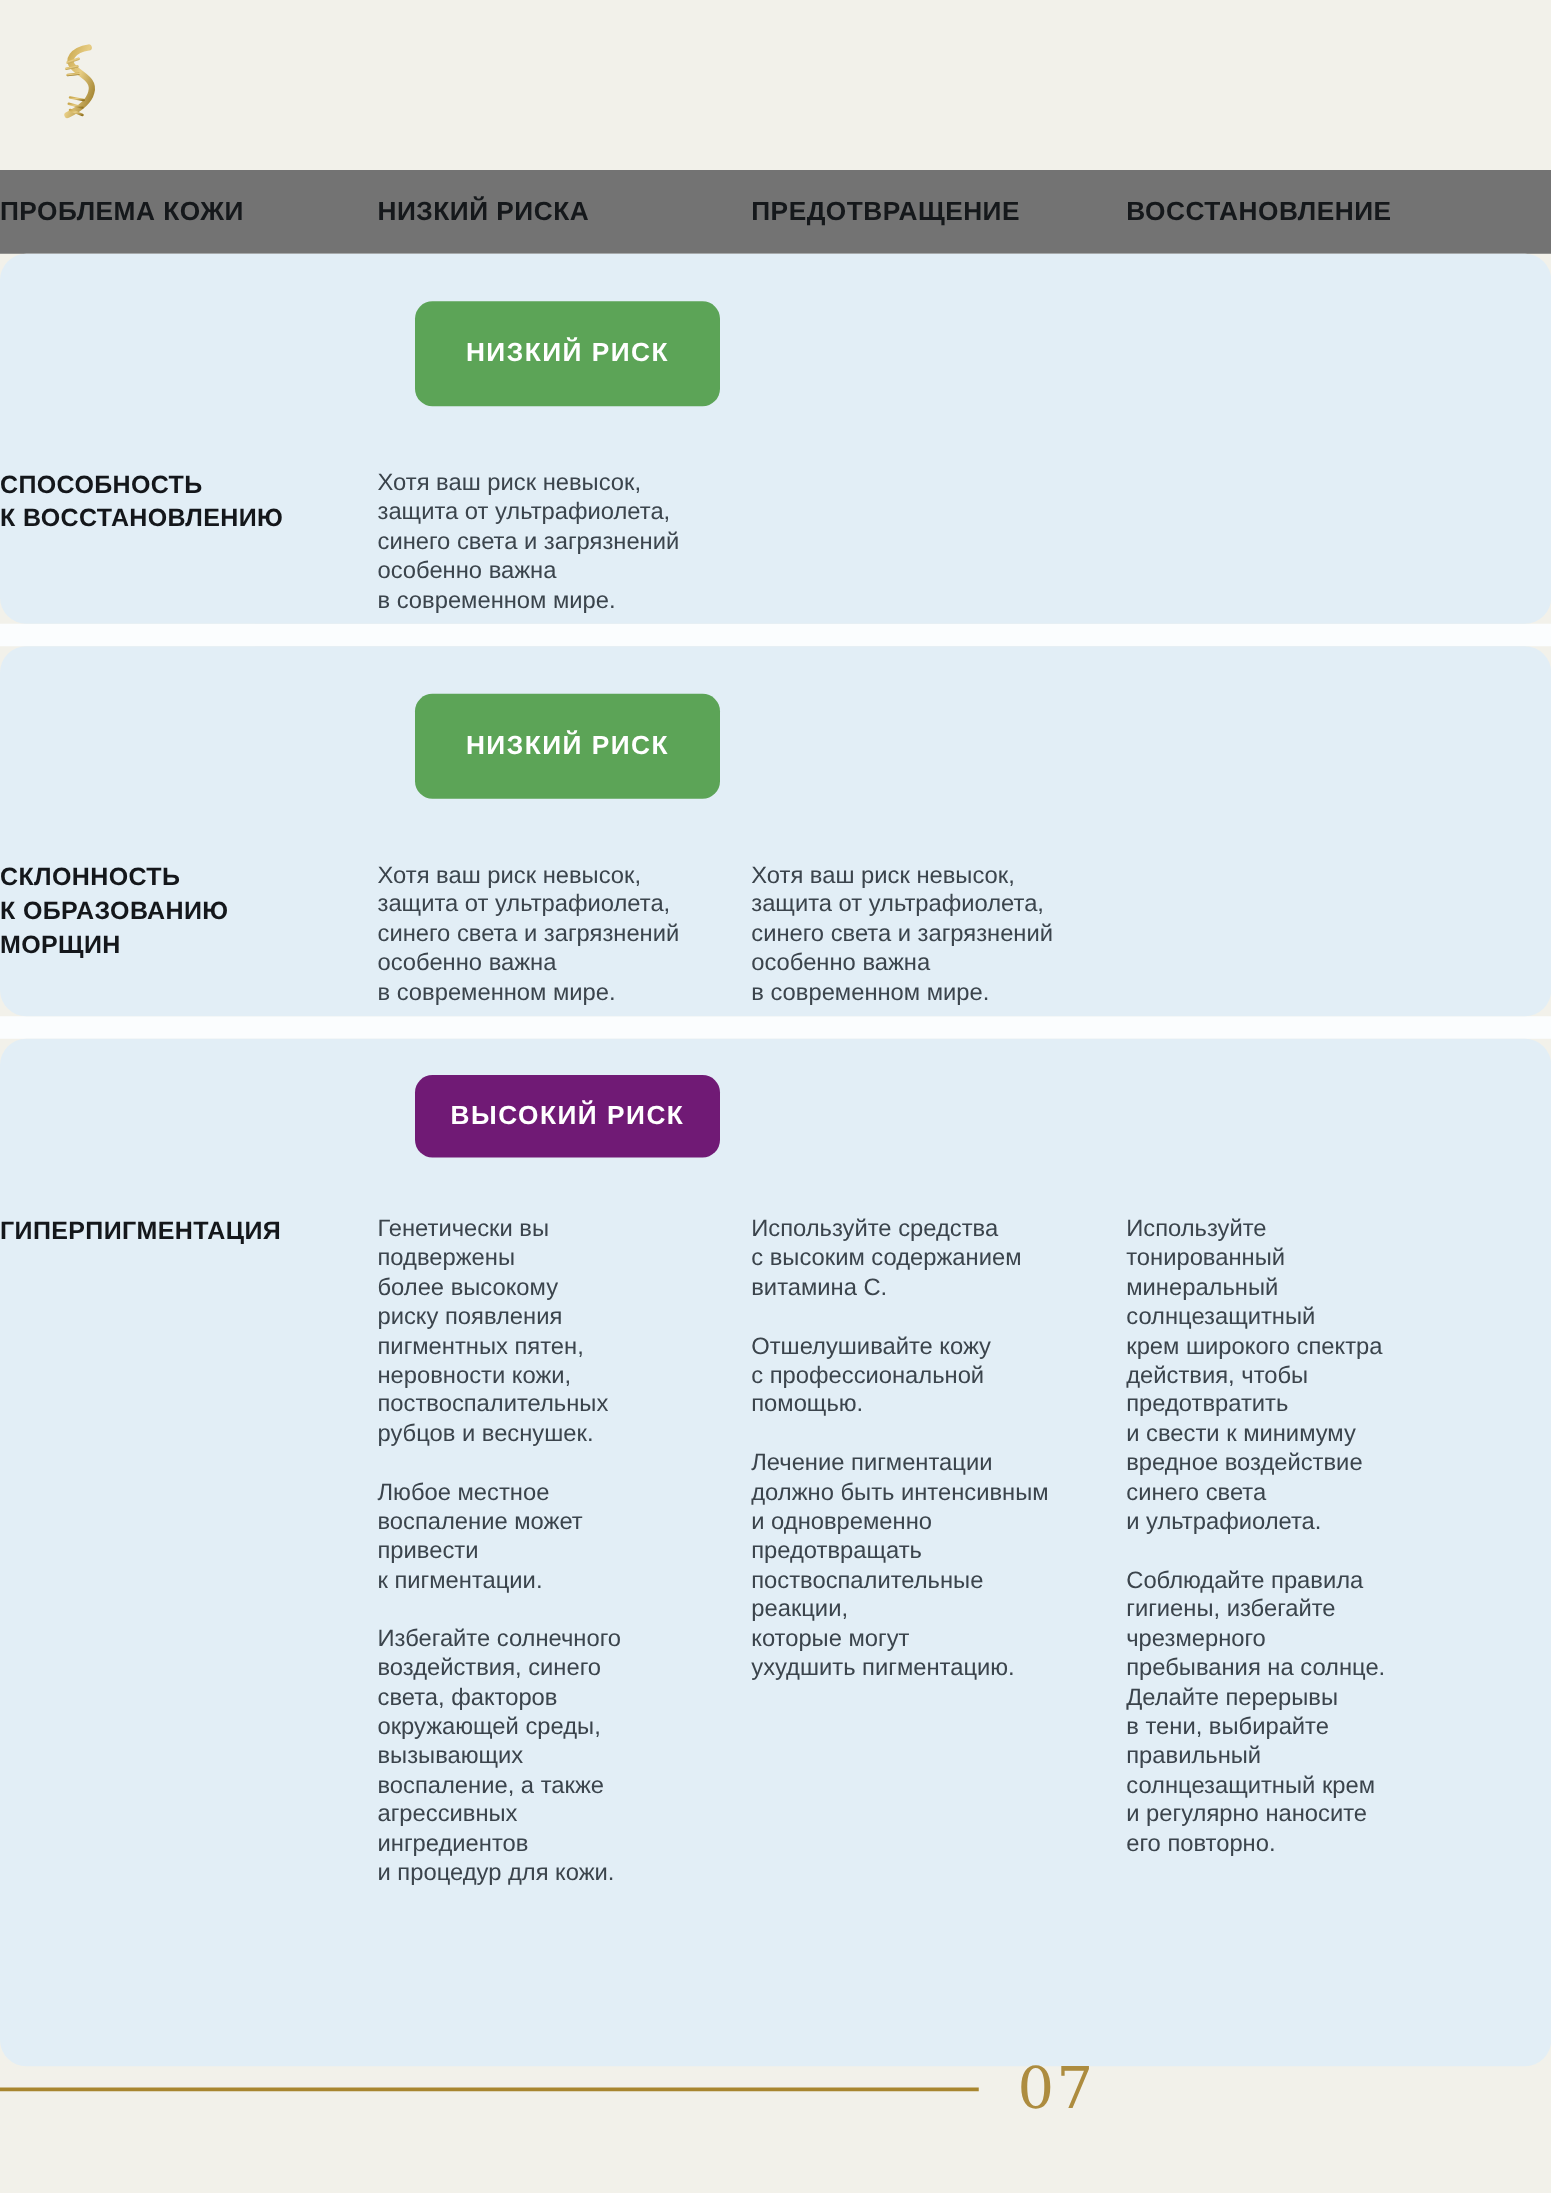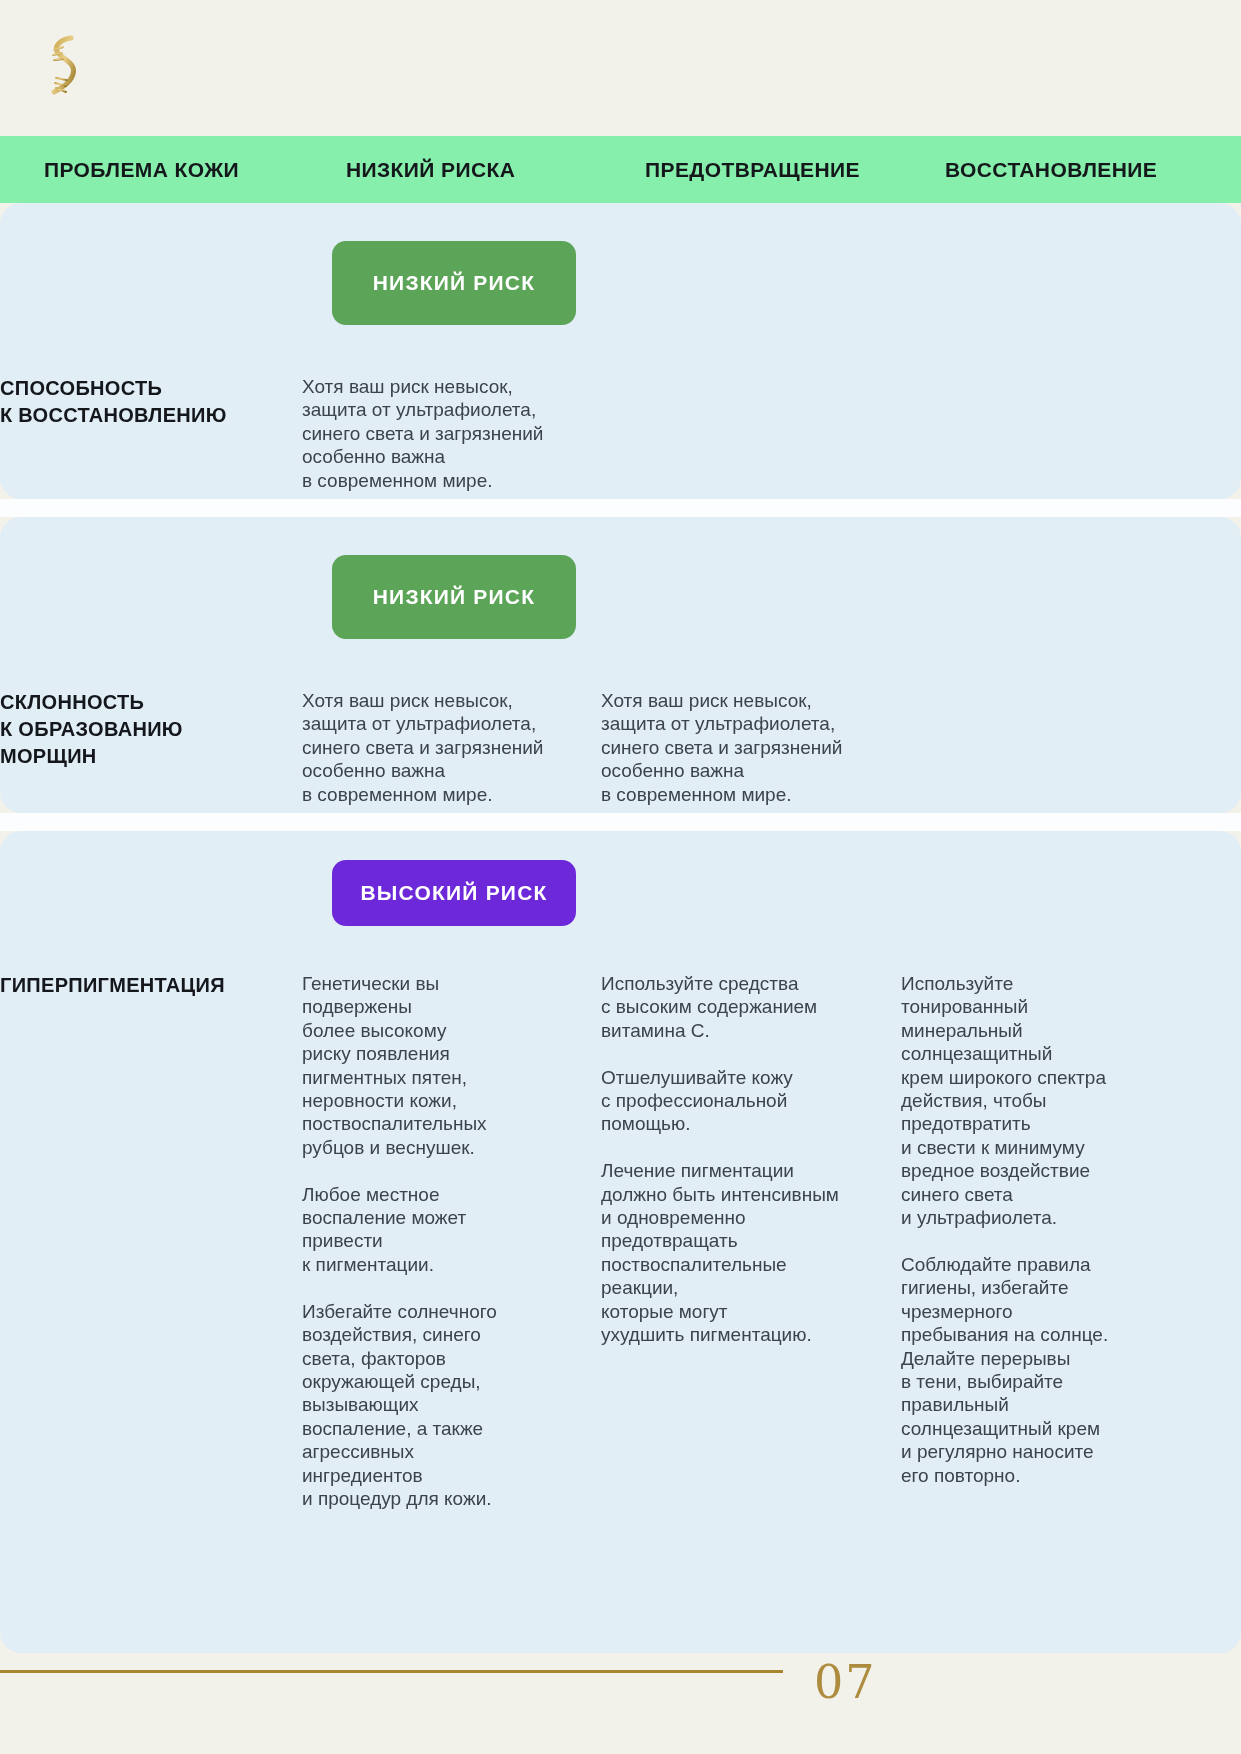--- a/index.html
+++ b/index.html
@@ -11,65 +11,65 @@
   }
   .page{
     position:relative;width:1241px;height:1754px;
     background:#f2f1ea;overflow:hidden;
   }
   
   .logo{position:absolute;top:34px;left:46px;width:40px;height:66px;}
   
   .header-row{
     position:absolute;top:136px;left:0;width:1241px;height:67px;
-    background:#86efac;
+    background:#737373;
     display:grid;grid-template-columns:302px 299px 300px 1fr;
-    padding-left:44px;box-sizing:border-box;align-items:center;
+    box-sizing:border-box;align-items:center;
   }
   .hcell{
     font-weight:bold;font-size:21px;letter-spacing:.4px;color:#15181b;
   }
   
   .sections{position:absolute;top:203px;left:0;width:1241px;}
   .panel{position:relative;background:#e2eef6;border-radius:21px;}
   .panel.s1{height:296px;}
   .panel.s2{height:296px;}
   .panel.s3{height:822px;}
   .gap{height:18px;background:#fbfdfe;}
   .badge{
     position:absolute;left:332px;width:244px;
     display:flex;align-items:center;justify-content:center;
     border-radius:14px;color:#ffffff;font-weight:bold;
     font-size:21px;letter-spacing:1.2px;box-sizing:border-box;
   }
   .s1 .badge,.s2 .badge{top:38px;height:84px;}
   .s3 .badge{top:29px;height:66px;}
   .badge[data-level="low"]{background:#5ca457;}
-  .badge[data-level="high"]{background:#6d28d9;}
+  .badge[data-level="high"]{background:#701a75;}
   .row{
     position:absolute;left:0;right:0;
     display:grid;grid-template-columns:302px 299px 300px 1fr;
     box-sizing:border-box;
   }
   .s1 .row,.s2 .row{top:172px;}
   .s3 .row{top:141px;}
   .cell{padding-right:20px;}
   .label{
     font-weight:bold;font-size:20px;line-height:27px;
     color:#14171b;letter-spacing:.3px;white-space:pre-line;
   }
   .body-text{
     font-size:19px;line-height:23.4px;color:#3b444c;white-space:pre-line;
   }
   
   .rule{position:absolute;top:1670px;left:0;width:783px;height:3px;background:#a8862f;}
   .pagenum{
     position:absolute;top:1644px;left:814px;
     font-family:"DejaVu Serif",serif;font-size:46px;line-height:52px;
-    color:#ad8c3f;letter-spacing:2px;margin-top:12px;
+    color:#ad8c3f;letter-spacing:2px;
   }
 </style>
 </head>
 <body>
 
 <div class="page">
 
   <div class="logo">
     <svg width="40" height="66" viewBox="0 0 40 66" fill="none" xmlns="http://www.w3.org/2000/svg">
       <defs>

